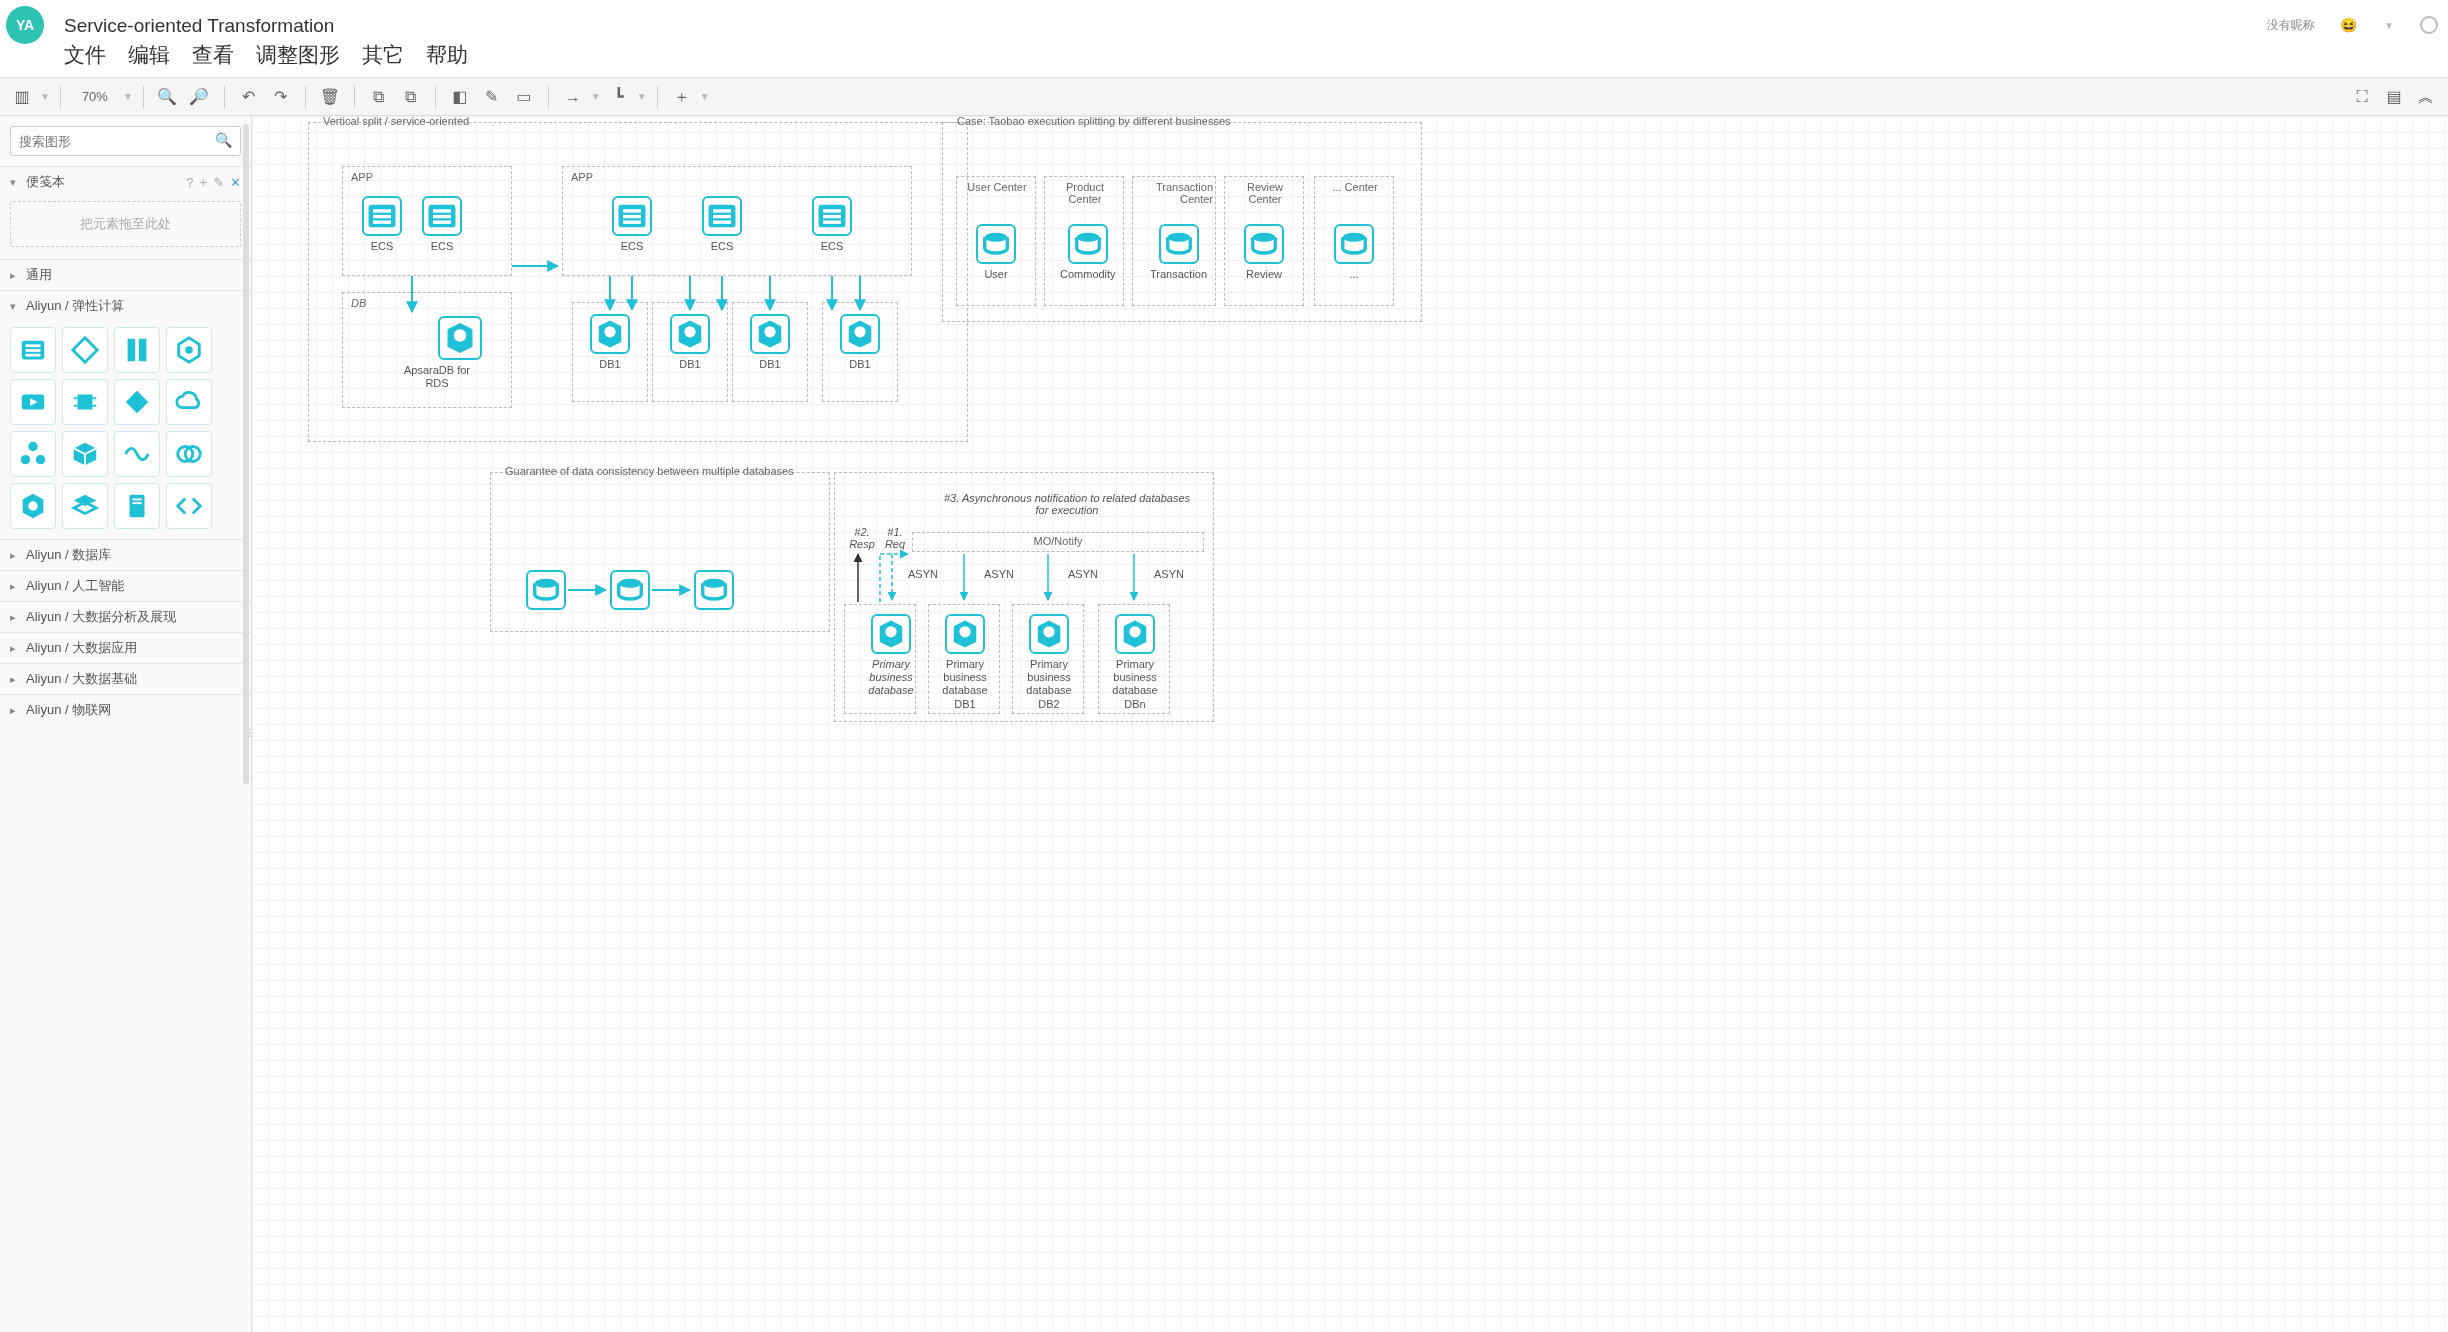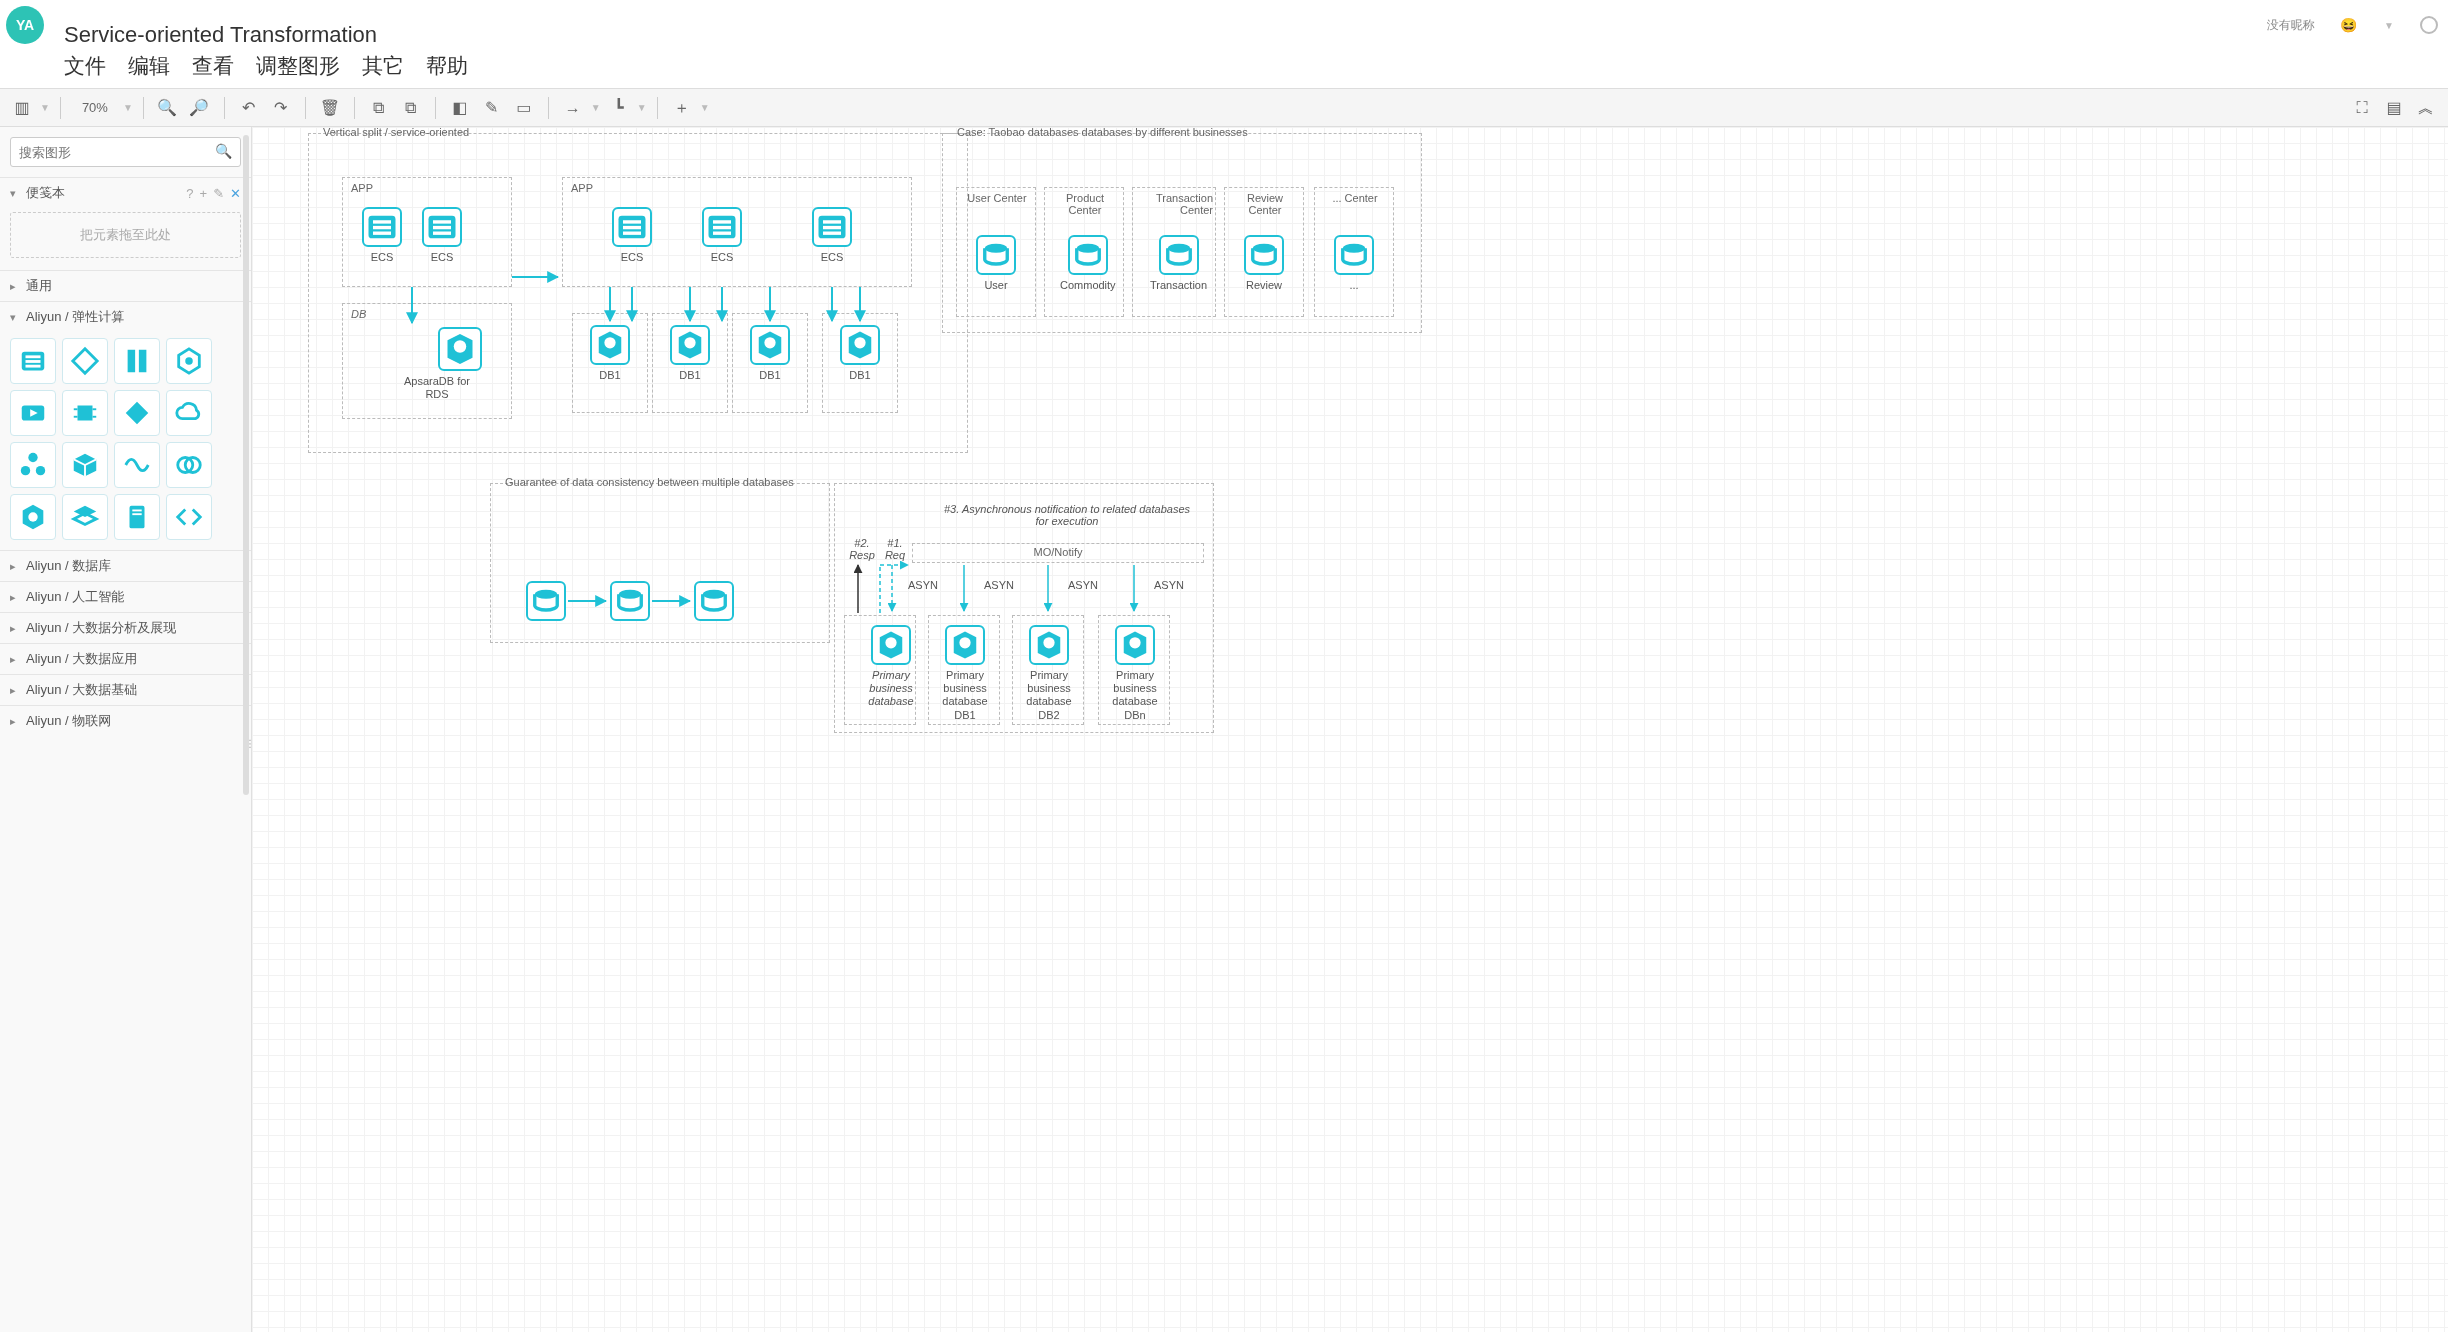--- a/index.html
+++ b/index.html
@@ -3,21 +3,21 @@
 <meta charset="utf-8">
 <style>
   * { box-sizing: border-box; font-family: -apple-system, "Helvetica Neue", Arial, sans-serif; }
   html,body { margin:0; padding:0; height:100%; background:#fff; color:#333; }
   
   .header { display:flex; align-items:flex-start; padding:6px 10px 0 6px; border-bottom:1px solid #ddd; }
   .avatar { width:38px; height:38px; border-radius:50%; background:#2dc3b5; color:#fff;
             display:flex; align-items:center; justify-content:center; font-weight:600; font-size:14px;
             margin-right:20px; flex:0 0 auto; }
   .title-block { flex:1; }
-  .doc-title { font-size:22px; font-weight:400; margin:16px 0 4px 0; }
+  .doc-title { font-size:19px; font-weight:400; margin:9px 0 4px 0; }
   .menubar { display:flex; gap:22px; font-size:21px; padding-bottom:8px; }
   .menubar span { cursor:pointer; }
   .header-right { display:flex; align-items:center; gap:26px; font-size:12px; color:#888; padding-top:4px;margin-top:6px;}
   .emoji { font-size:14px; }
   .globe { width:18px; height:18px; border:2px solid #bbb; border-radius:50%; position:relative; }
   .dropdown-caret { color:#bbb; font-size:10px; }
   
   .toolbar { height:38px; background:#f5f5f5; border-bottom:1px solid #ddd; display:flex; align-items:center;
              padding:0 8px; gap:4px; font-size:13px; color:#666; }
   .tool-btn { width:28px; height:28px; display:flex; align-items:center; justify-content:center;
@@ -450,21 +450,21 @@
         <div class="ibox">
           <svg viewBox="0 0 32 32">
             <polygon points="16,4 26,9 26,23 16,28 6,23 6,9" class="cy"></polygon>
             <circle cx="16" cy="14" r="5" fill="#fff"></circle>
           </svg>
         </div>
         <span class="lbl">DB1</span>
       </div>
 
     <div class="dbox" style="left:690px; top:6px; width:480px; height:200px;">
-      <span class="dbox-label">Case: Taobao databases databases by different businesses</span>
+      <span class="dbox-label">Case: Taobao execution splitting by different businesses</span>
     </div>
     <div class="dbox" style="left:704px; top:60px; width:80px; height:130px;">
         <span class="grp-label" style="position:absolute;left:6px;top:4px;width:68px;text-align:center;">User Center</span>
       </div>
     <div class="dbox" style="left:792px; top:60px; width:80px; height:130px;">
         <span class="grp-label" style="position:absolute;left:6px;top:4px;width:68px;text-align:center;">Product Center</span>
       </div>
     <div class="dbox" style="left:880px; top:60px; width:84px; height:130px;">
         <span class="grp-label" style="position:absolute;left:4px;top:4px;width:76px;text-align:right;">Transaction Center</span>
       </div>

